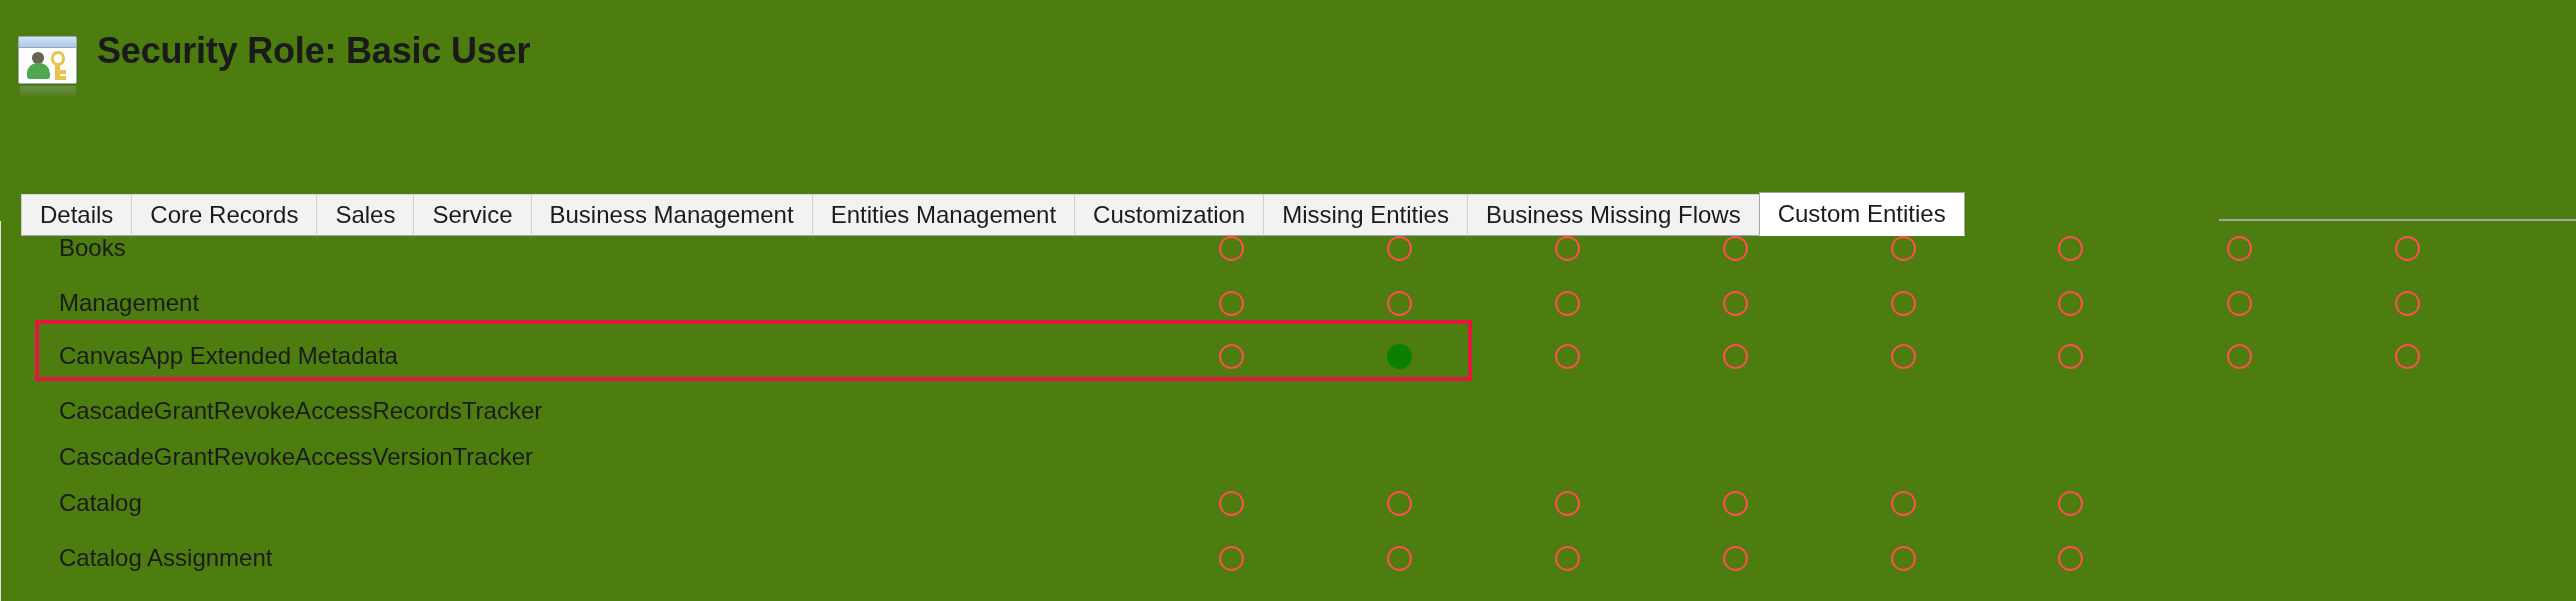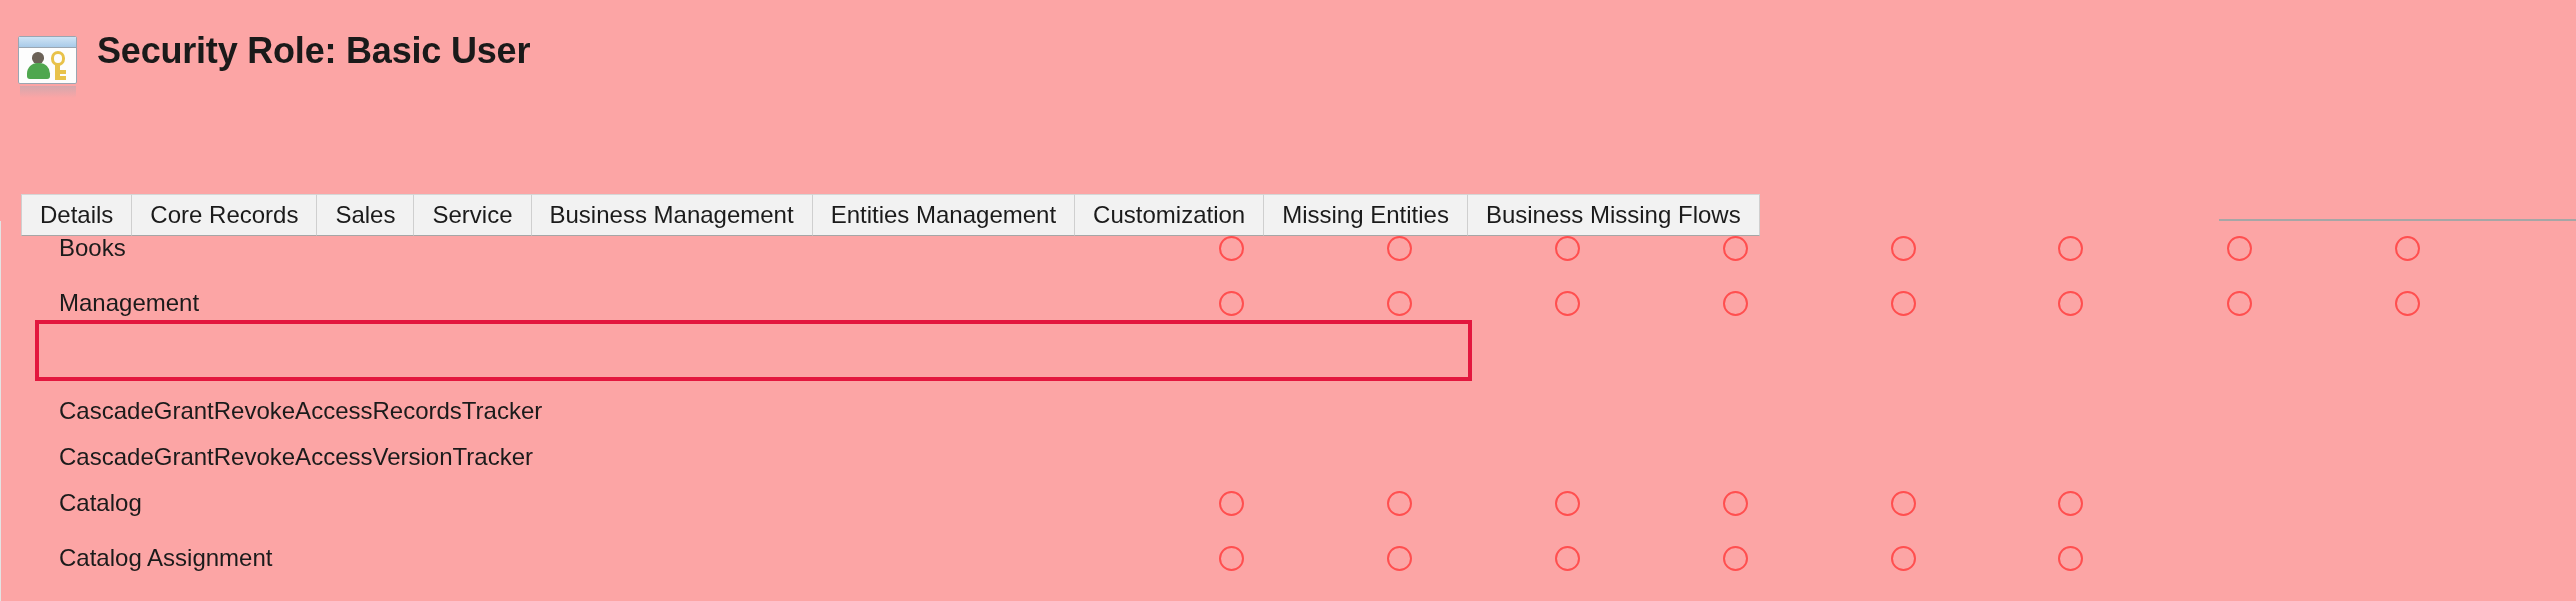--- a/index.html
+++ b/index.html
@@ -5,21 +5,21 @@
   * { box-sizing: border-box; }
   html, body {
     margin: 0; padding: 0;
     background: #ffffff;
     font-family: "Liberation Sans", sans-serif;
   }
   #screen {
     position: relative;
     width: 2576px;
     height: 602px;
-    background: #fca5a5;
+    background: #4d7c0f;
     overflow: hidden;
   }
 
   
   #header {
     position: absolute;
     left: 0; top: 0;
     width: 2576px; height: 106px;
   }
   #role-icon {
@@ -230,20 +230,23 @@
       </div>
       <div class="tab">
         <span>Customization</span>
       </div>
       <div class="tab">
         <span>Missing Entities</span>
       </div>
       <div class="tab">
         <span>Business Missing Flows</span>
       </div>
+      <div class="tab active">
+        <span>Custom Entities</span>
+      </div>
     </div>
   <div id="tab-rail"></div>
 
   <div id="grid">
       <div class="row" style="top: 0px;">
         <div class="row-label">Books</div>
         <div class="priv none" style="left: 1230px;"></div>
         <div class="priv none" style="left: 1398px;"></div>
         <div class="priv none" style="left: 1566px;"></div>
         <div class="priv none" style="left: 1734px;"></div>
@@ -256,20 +259,31 @@
         <div class="row-label">Management</div>
         <div class="priv none" style="left: 1230px;"></div>
         <div class="priv none" style="left: 1398px;"></div>
         <div class="priv none" style="left: 1566px;"></div>
         <div class="priv none" style="left: 1734px;"></div>
         <div class="priv none" style="left: 1902px;"></div>
         <div class="priv none" style="left: 2069px;"></div>
         <div class="priv none" style="left: 2238px;"></div>
         <div class="priv none" style="left: 2406px;"></div>
       </div>
+      <div class="row" style="top: 108px;">
+        <div class="row-label">CanvasApp Extended Metadata</div>
+        <div class="priv none" style="left: 1230px;"></div>
+        <div class="priv org" style="left: 1398px;"></div>
+        <div class="priv none" style="left: 1566px;"></div>
+        <div class="priv none" style="left: 1734px;"></div>
+        <div class="priv none" style="left: 1902px;"></div>
+        <div class="priv none" style="left: 2069px;"></div>
+        <div class="priv none" style="left: 2238px;"></div>
+        <div class="priv none" style="left: 2406px;"></div>
+      </div>
       <div class="row" style="top: 163px;">
         <div class="row-label">CascadeGrantRevokeAccessRecordsTracker</div>
       </div>
       <div class="row" style="top: 209px; padding-left: 28px;">
         <div class="row-label">CascadeGrantRevokeAccessVersionTracker</div>
       </div>
       <div class="row" style="top: 255px;">
         <div class="row-label">Catalog</div>
         <div class="priv none" style="left: 1230px;"></div>
         <div class="priv none" style="left: 1398px;"></div>

